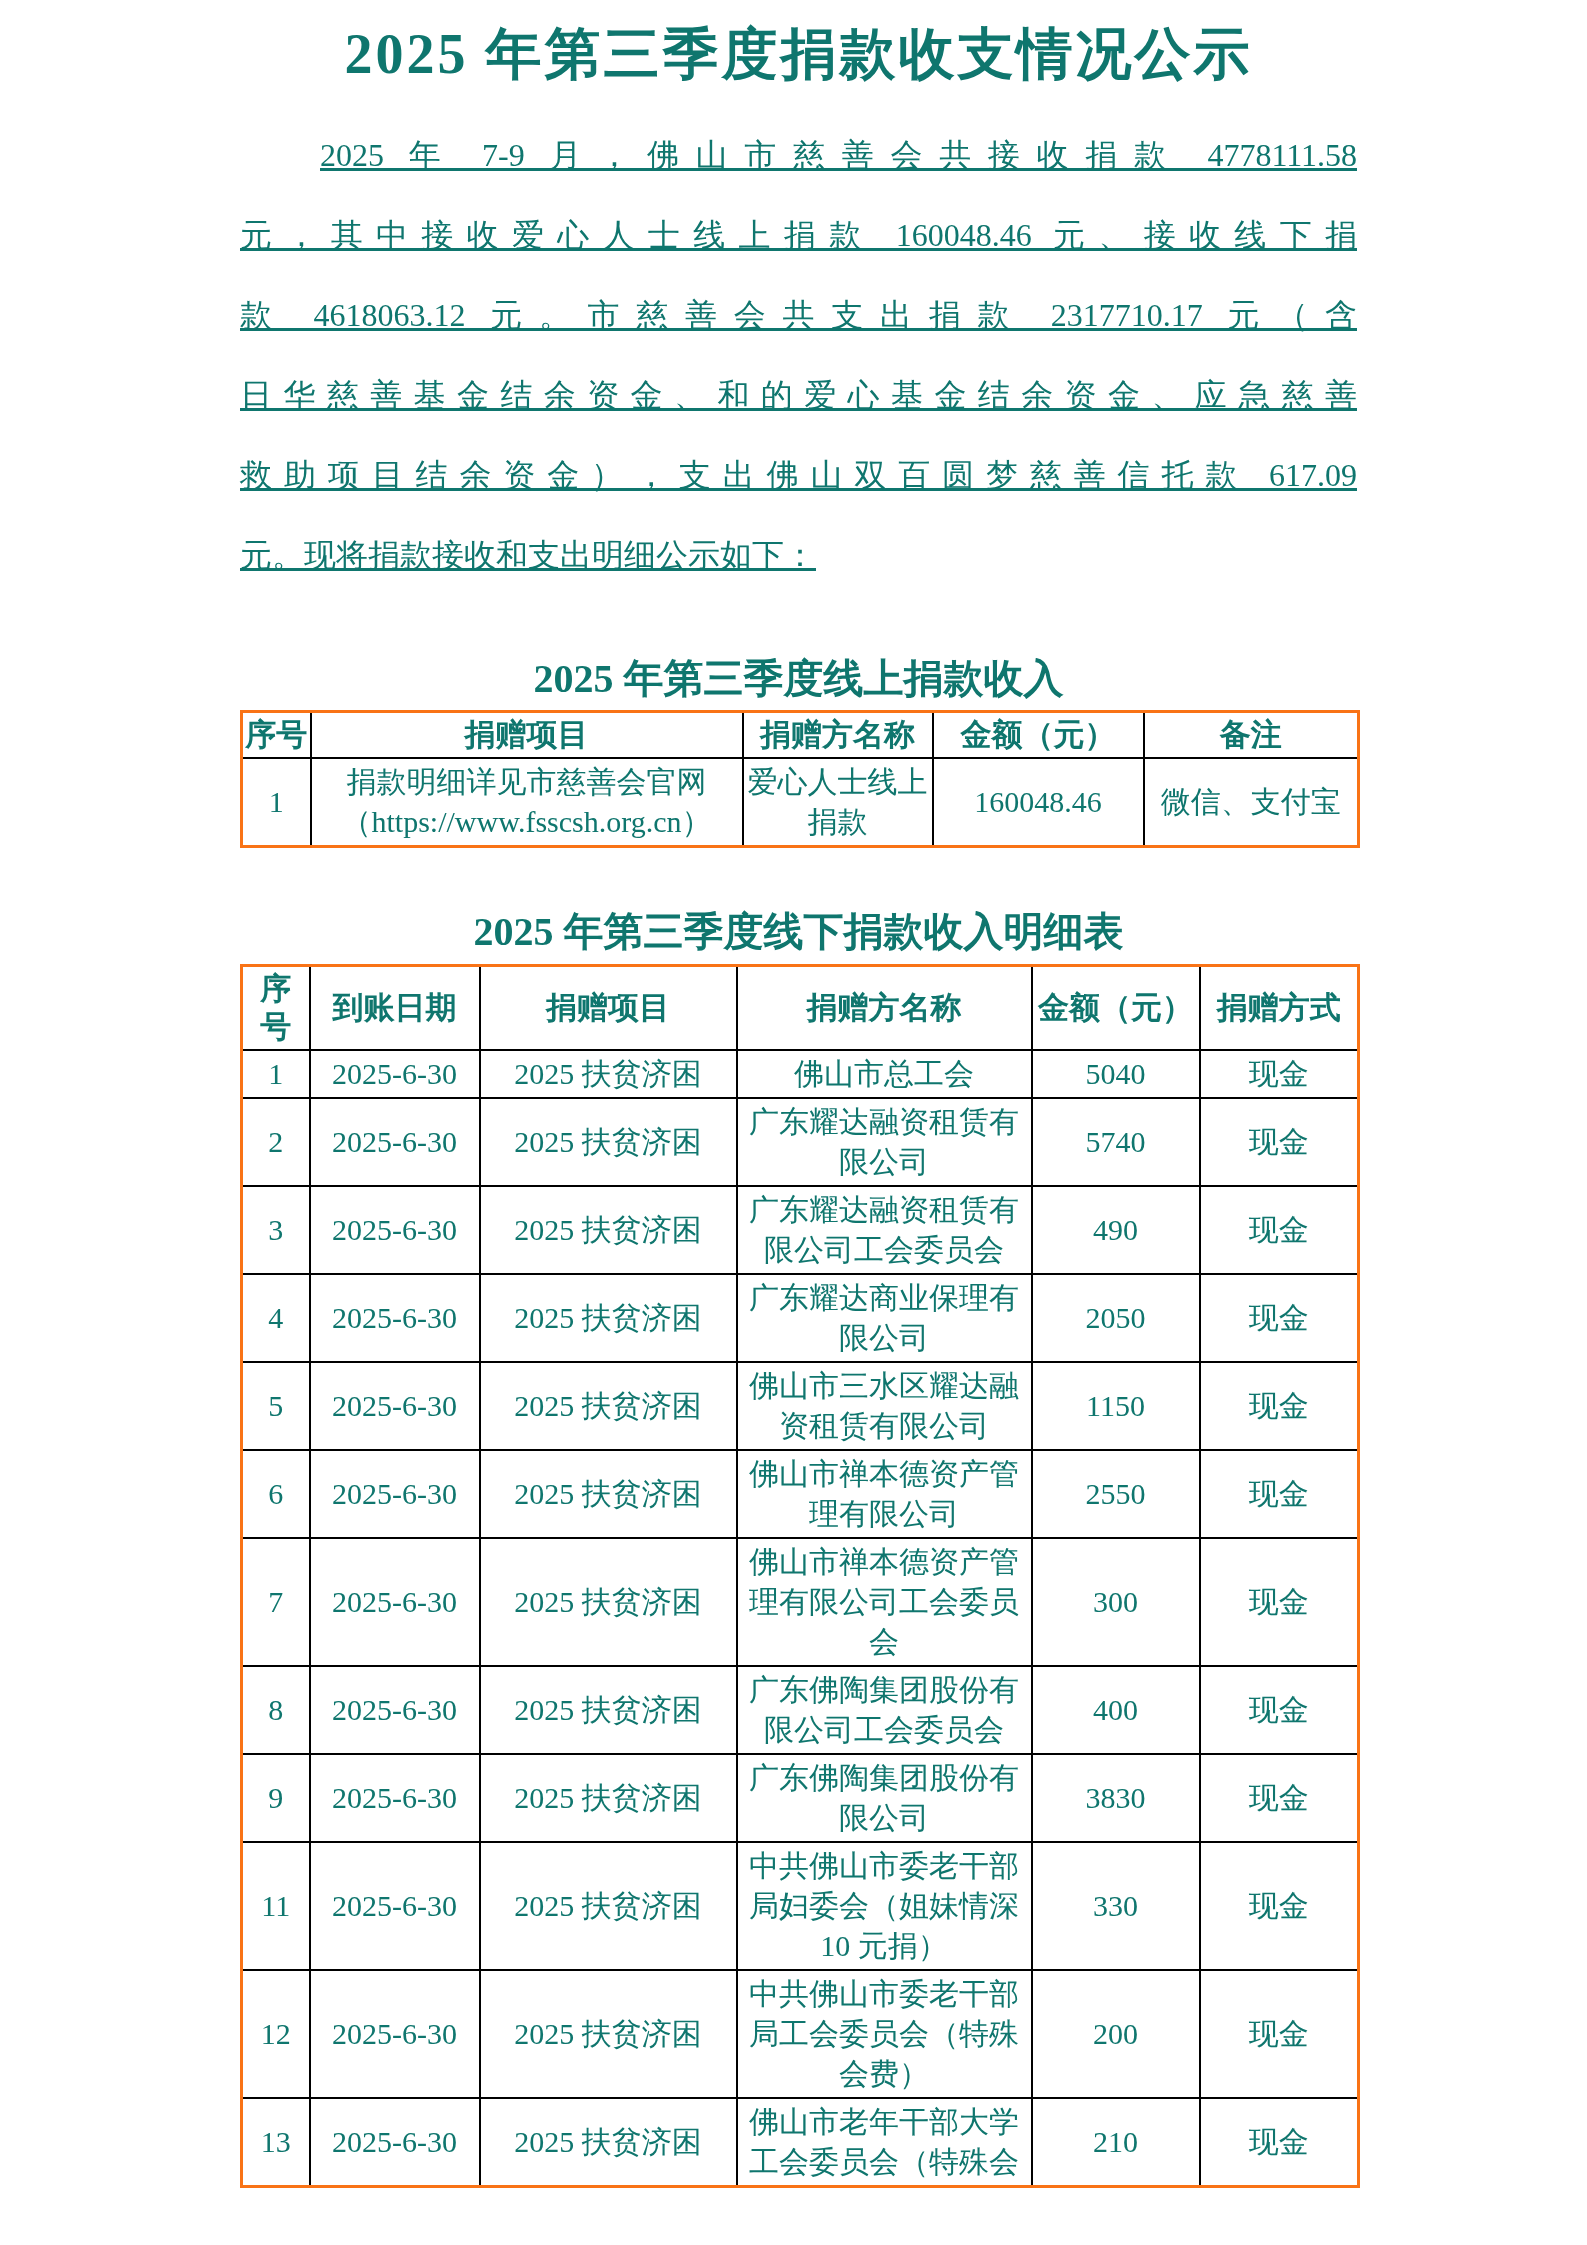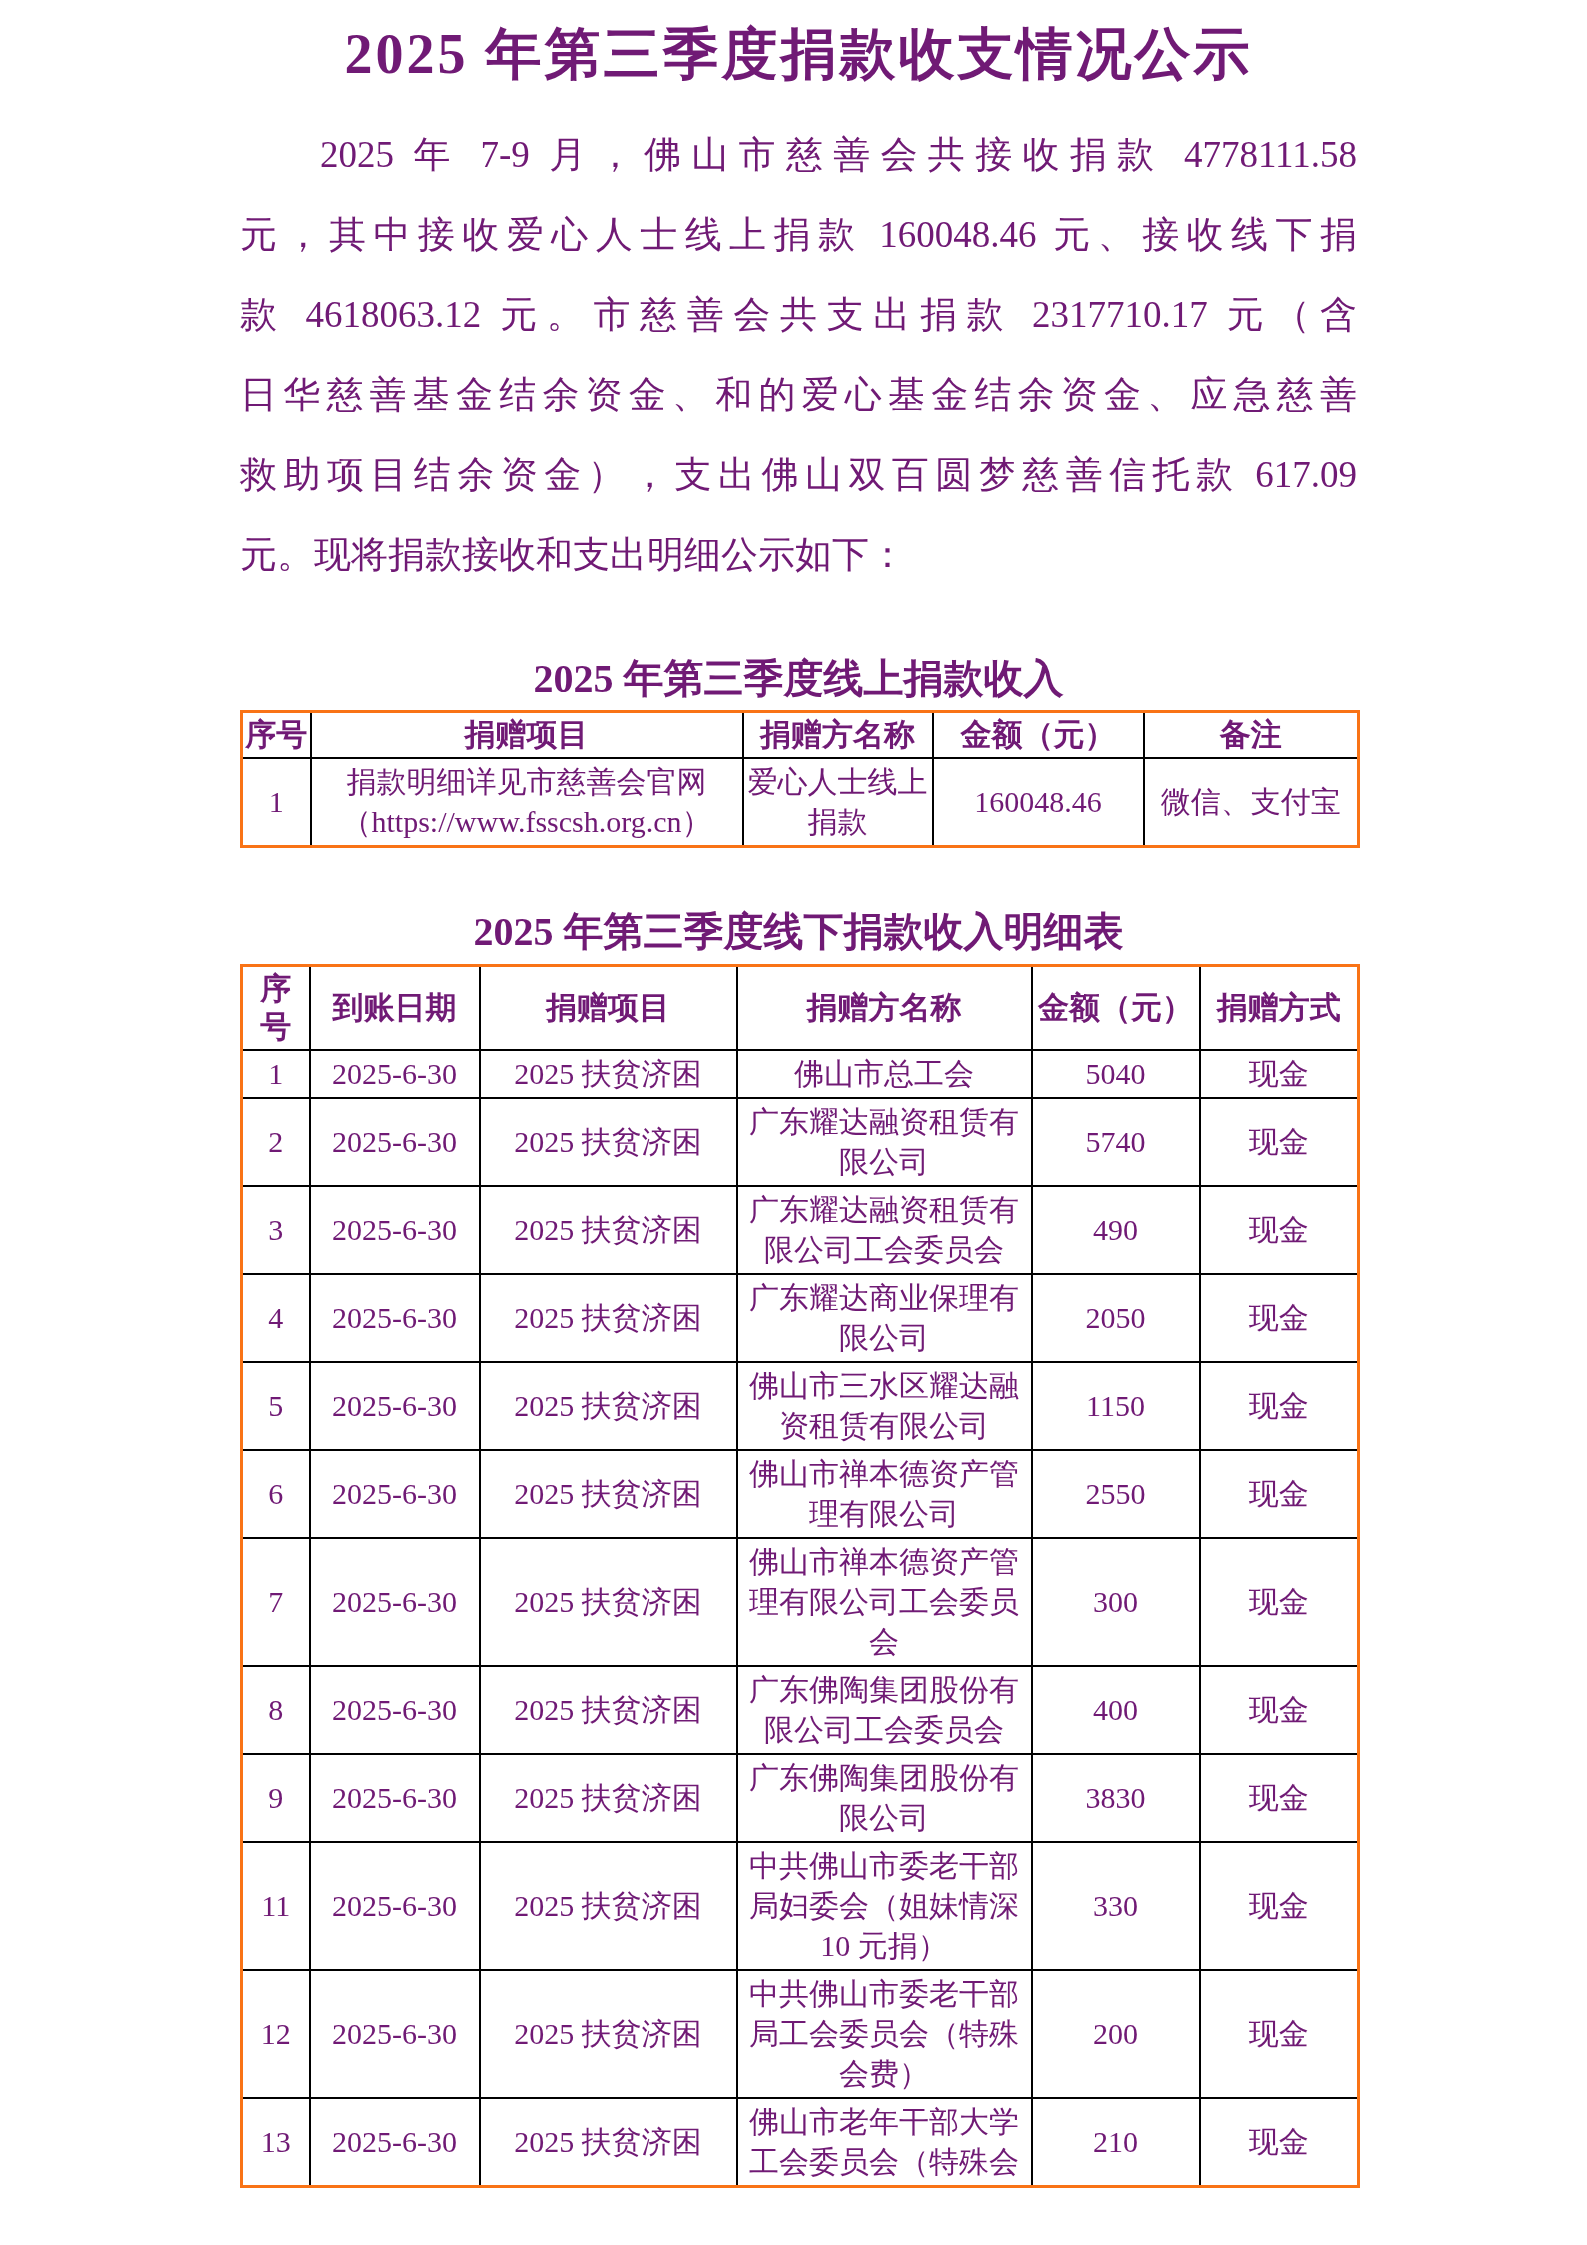--- a/index.html
+++ b/index.html
@@ -1,34 +1,35 @@
 <!DOCTYPE html>
 <html><head>
 <meta charset="utf-8">
 <style>
   * { margin:0; padding:0; box-sizing:border-box; }
   html,body { background:#ffffff; }
   .page {
     position:relative;
     width:1587px; height:2245px;
-    background:#ffffff; color:#701a75;
+    background:#ffffff; color:#0f766e;
     overflow:hidden;
     font-family:"Liberation Serif","DejaVu Serif",serif;
     padding:25px 230px 0 240px;
   }
   .doc-title {
     font-size:56px; font-weight:bold; text-align:center;
     line-height:58px; letter-spacing:3px;
     margin-bottom:32px; white-space:nowrap;
   }
   .paragraph { width:1117px; }
   .para-line {
-    font-size:37px; line-height:80px;
+    font-size:32px; line-height:80px;
     text-align:justify; text-align-last:justify;
     white-space:nowrap;
+    text-decoration:underline;
   }
   .para-line.first { text-indent:80px; }
   .para-line.last  { text-align-last:left; }
   .table-title {
     font-size:40px; font-weight:bold; text-align:center; line-height:52px;
   }
   .table-title.t1 { margin-top:58px; margin-bottom:5px; }
   .table-title.t2 { margin-top:58px; margin-bottom:6px;text-align:center; }
   table.data-table {
     border-collapse:collapse; table-layout:fixed;

